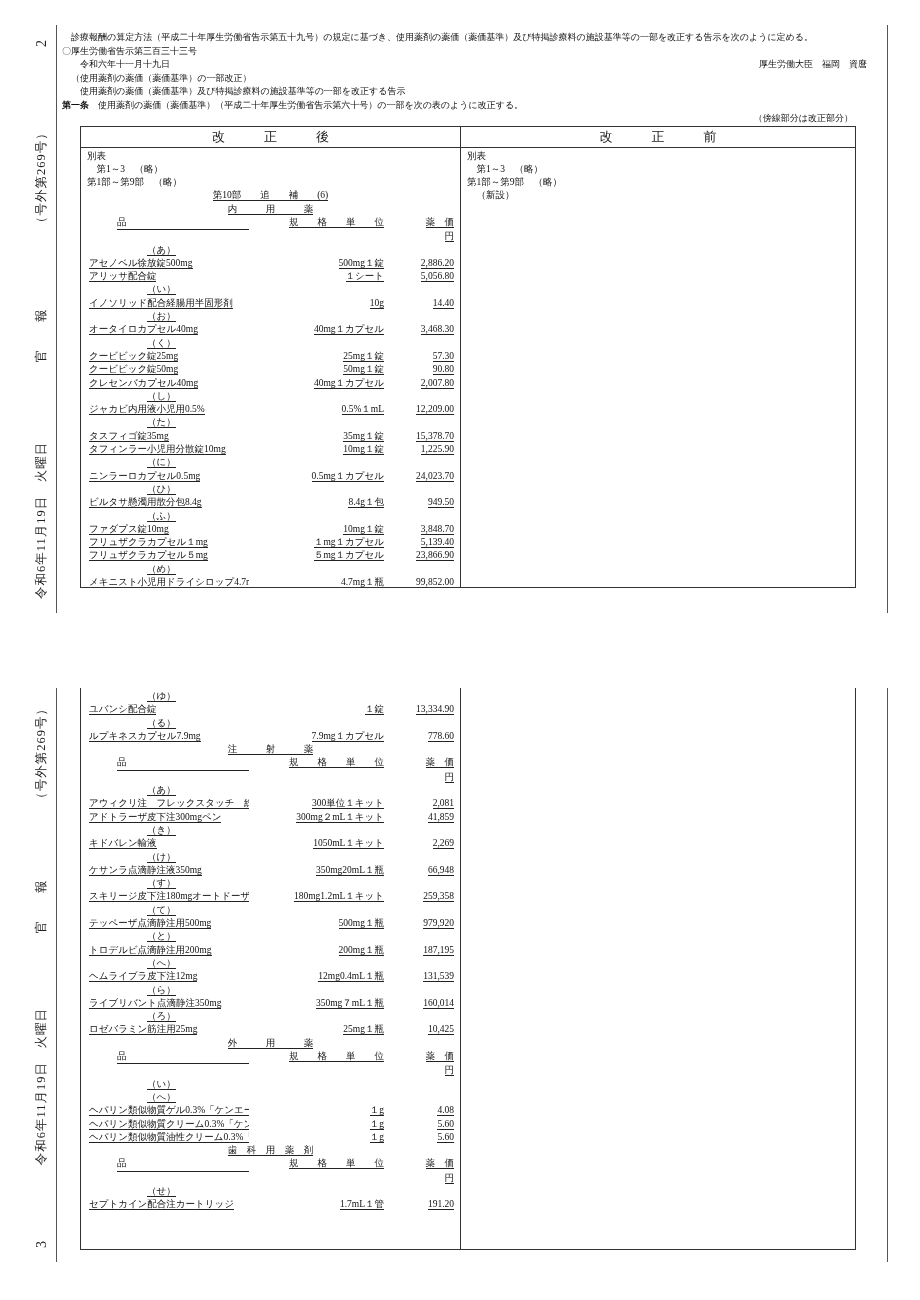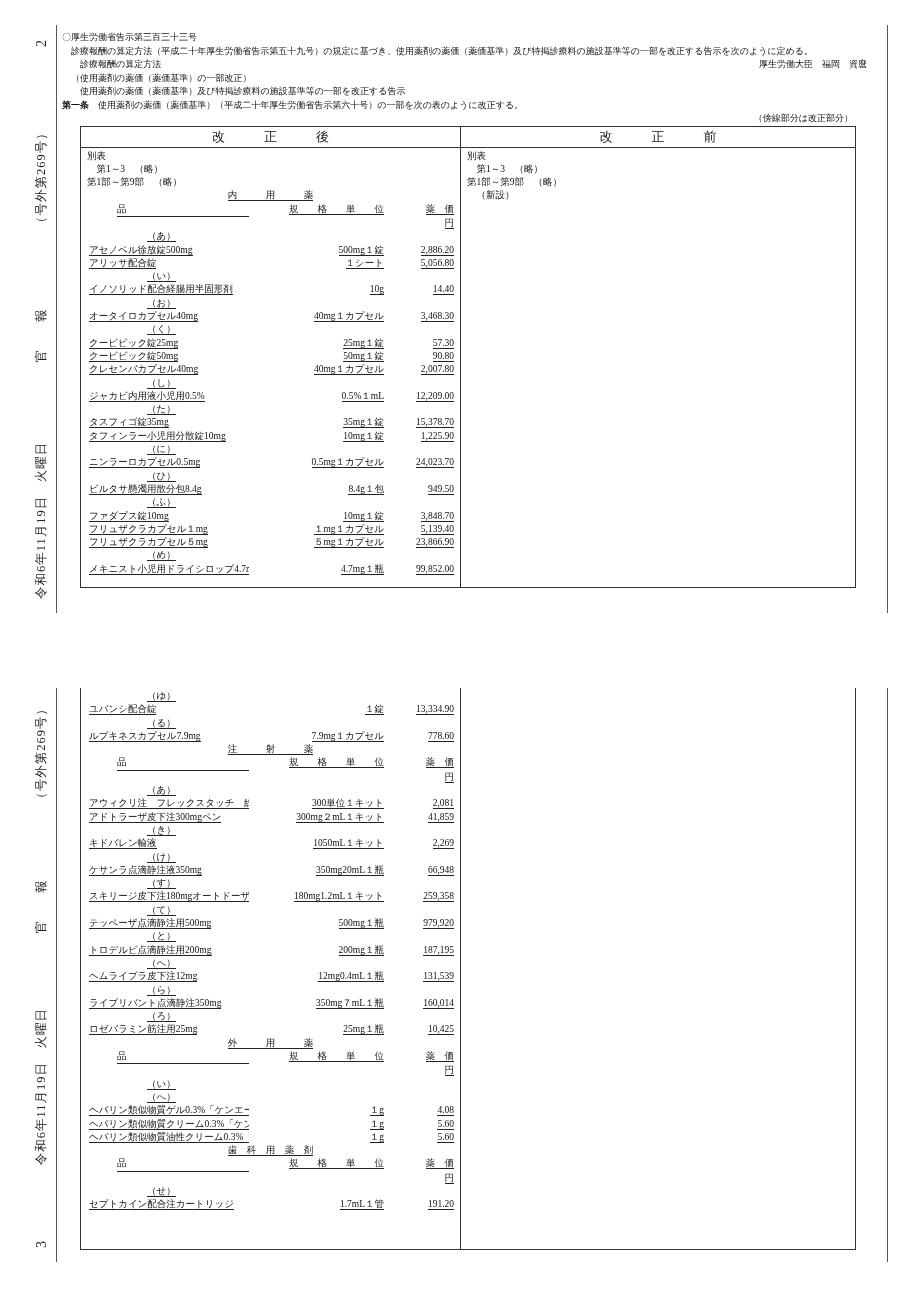--- a/index.html
+++ b/index.html
@@ -67,24 +67,24 @@
     <div class="margin-strip">
       <div class="vtext">
         <span>令和6年11月19日　火曜日</span>
         <span>官　　報</span>
         <span>（号外第269号）</span>
         <span class="pn">2</span>
       </div>
     </div>
     <div class="content">
       <div class="preamble">
+        <div class="pl">　診療報酬の算定方法（平成二十年厚生労働省告示第五十九号）の規定に基づき、使用薬剤の薬価（薬価基準）及び特掲診療料の施設基準等の一部を改正する告示を次のように定める。</div>
         <div class="pl">〇厚生労働省告示第三百三十三号</div>
-        <div class="pl">　診療報酬の算定方法（平成二十年厚生労働省告示第五十九号）の規定に基づき、使用薬剤の薬価（薬価基準）及び特掲診療料の施設基準等の一部を改正する告示を次のように定める。</div>
         <div class="pl flexline">
-          <span>　　診療報酬の算定方法</span>
+          <span>　　令和六年十一月十九日</span>
           <span>厚生労働大臣　福岡　資麿</span>
         </div>
         <div class="pl">　（使用薬剤の薬価（薬価基準）の一部改正）</div>
         <div class="pl">　　使用薬剤の薬価（薬価基準）及び特掲診療料の施設基準等の一部を改正する告示</div>
         <div class="pl">
           <span class="art-label">第一条</span><span>　使用薬剤の薬価（薬価基準）（平成二十年厚生労働省告示第六十号）の一部を次の表のように改正する。</span>
         </div>
         <div class="pl note">（傍線部分は改正部分）</div>
       </div>
       <div class="cmp-table t1">
@@ -93,20 +93,21 @@
           <div class="th-r">改　　　正　　　前</div>
         </div>
         <div class="tbody">
           <div class="col-l">
             <div>
                 <div class="intro-line">別表</div>
                 <div class="intro-line">　第1～3　（略）</div>
                 <div class="intro-line">第1部～第9部　（略）</div>
               </div>
             <div>
+                <div class="row r-center"><span class="ul">第10部　　追　　補　　(6)</span></div>
                 <div class="row r-center"><span class="ul">内　　　用　　　薬</span></div>
                 <div class="row r-head">
     <div class="c-name"><span class="ul h-item-name">
                       <span>品</span>
                     </span></div>
     <div class="c-unit"><span class="ul">規　　格　　単　　位</span></div>
     <div class="c-price"><span class="ul">薬　価</span></div>
   </div>
                 <div class="row r-head">
     <div class="c-name"></div>

